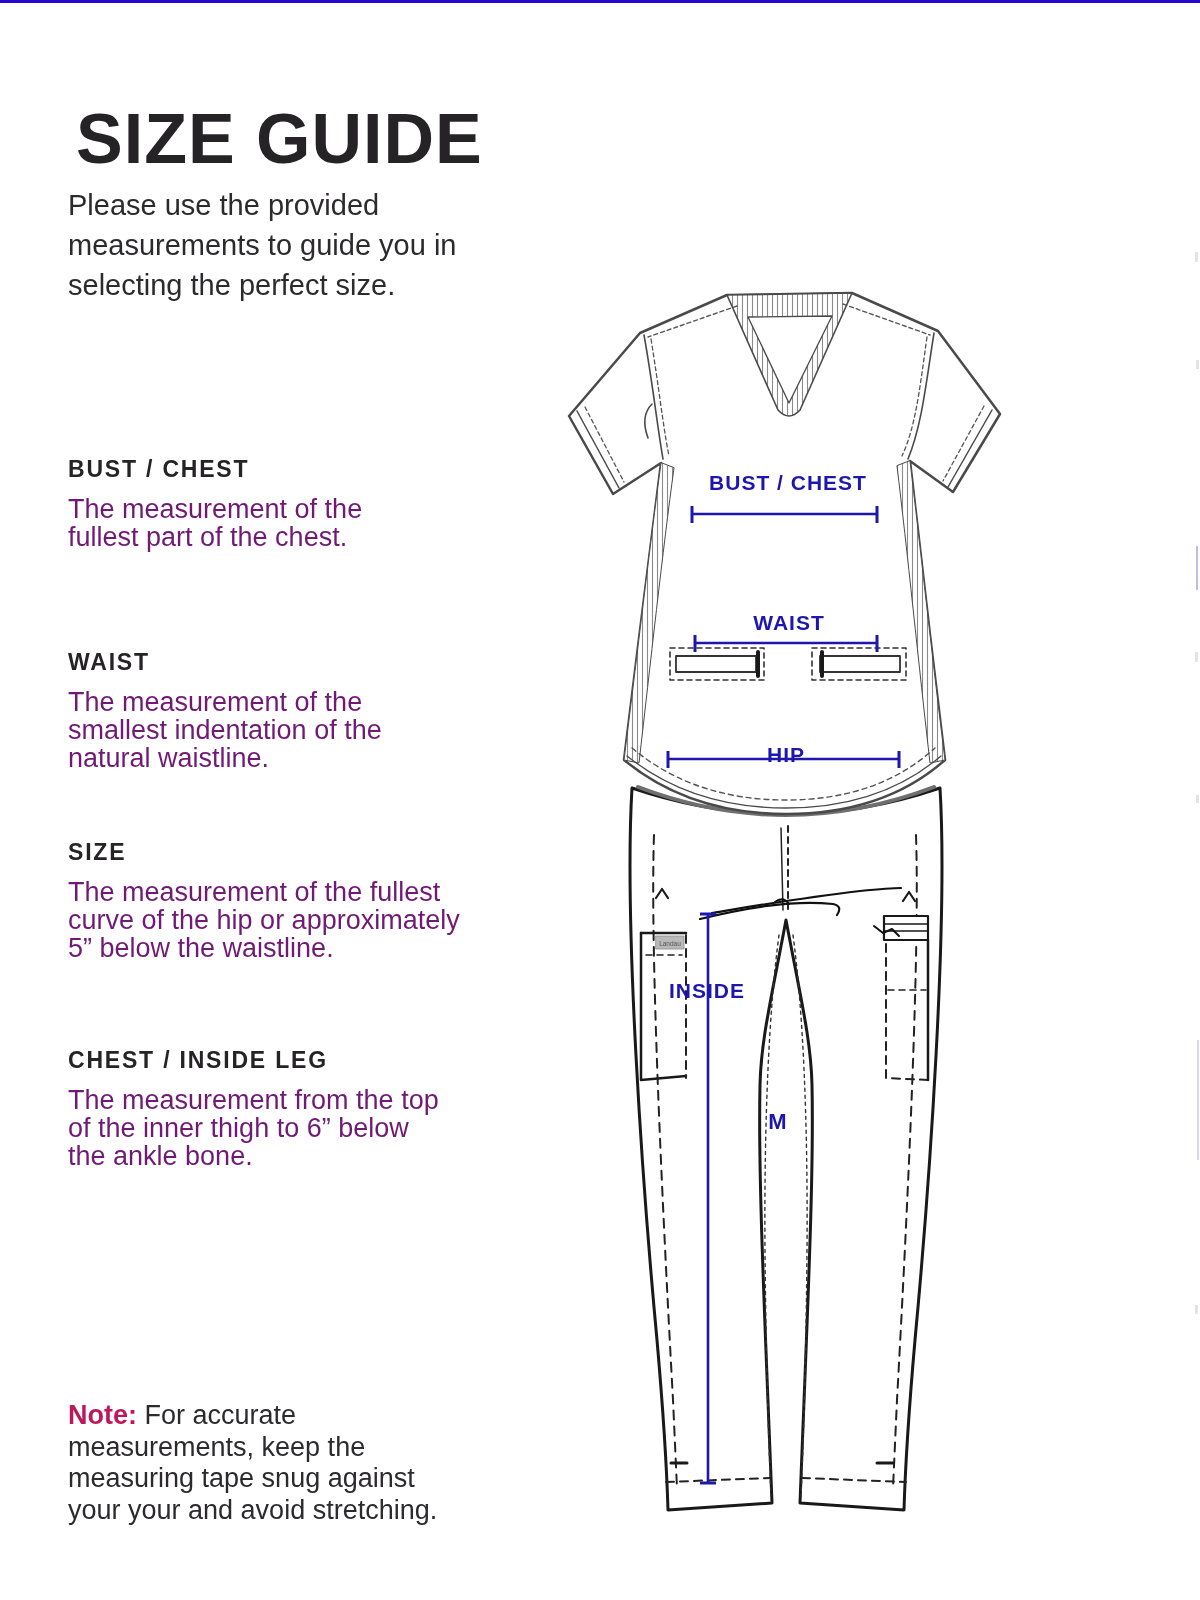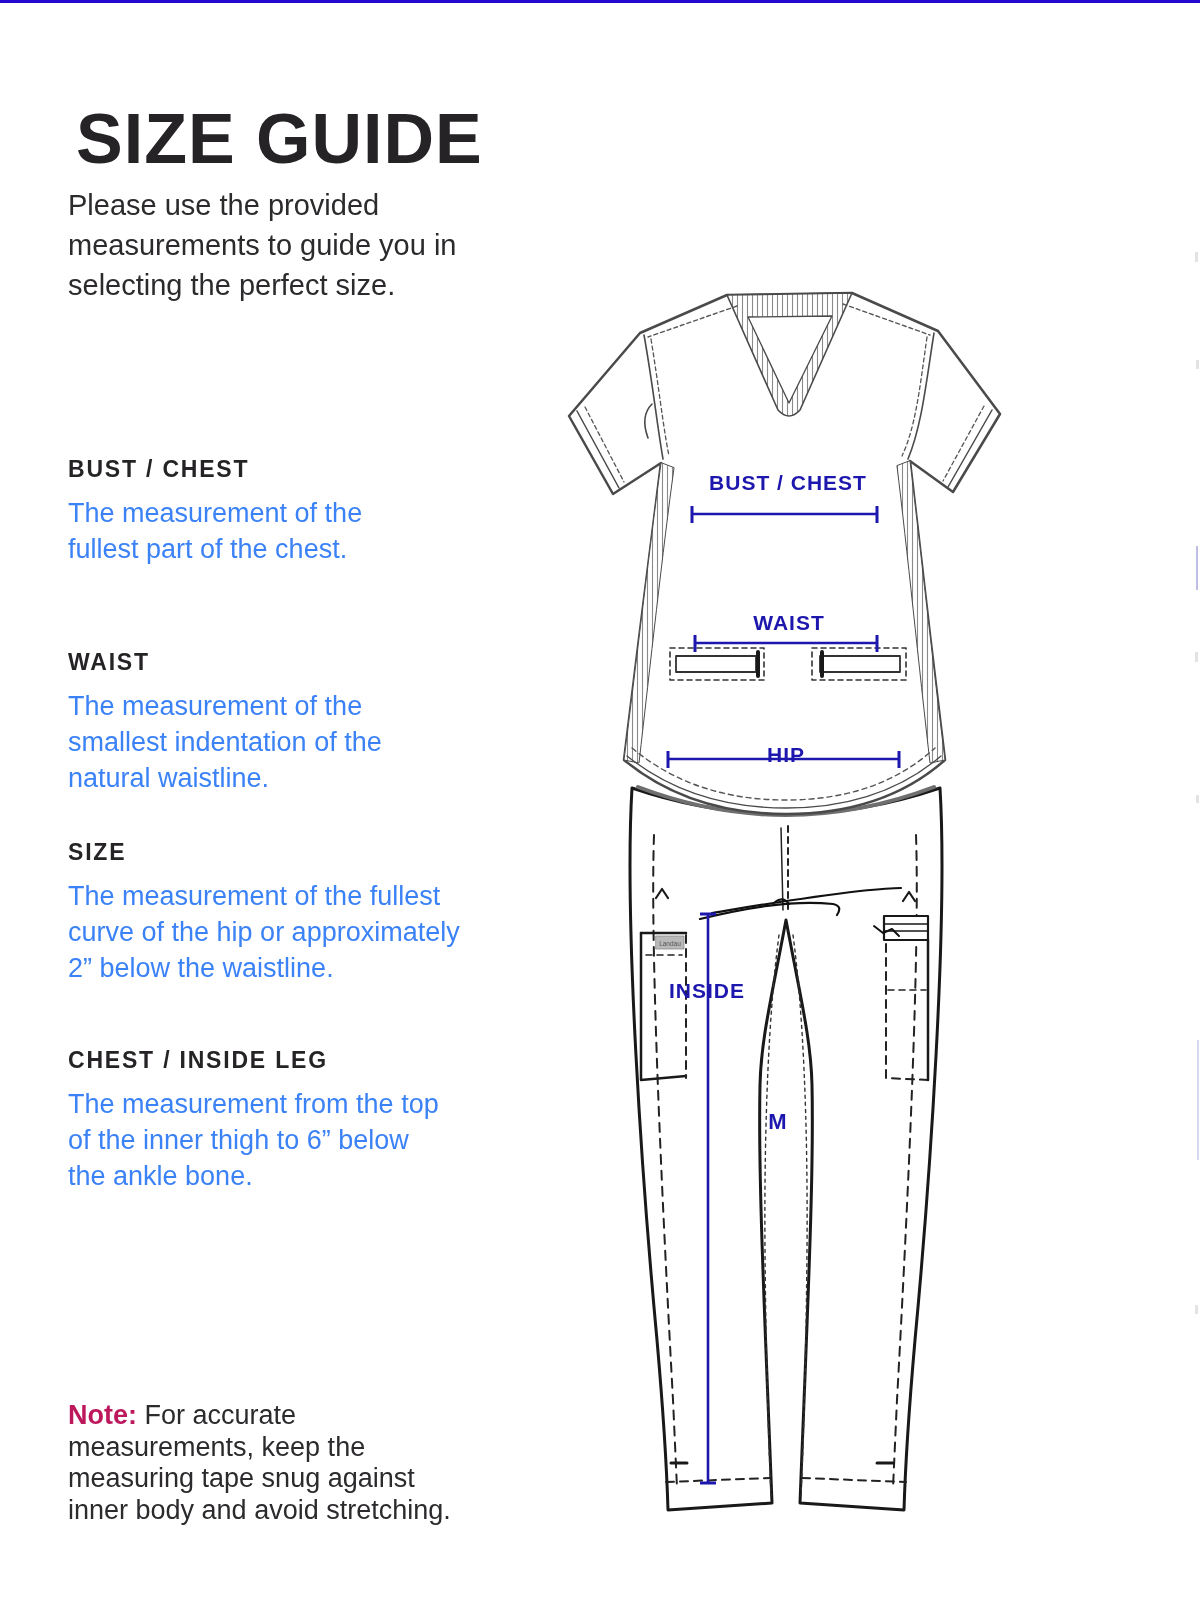--- a/index.html
+++ b/index.html
@@ -13,21 +13,21 @@
     letter-spacing:1px;color:#262326;line-height:1;margin-top:36px;
   }
   .intro{
     position:absolute;left:68px;top:178px;width:470px;font-size:29px;line-height:40px;
     color:#2c2a2d;white-space:pre-line;margin-top:7px;
   }
   .sec{position:absolute;left:68px;width:460px;}
   .sec h3{
     margin:0 0 12px 0;font-size:23px;font-weight:700;letter-spacing:1.8px;color:#262326;
   }
-  .sec p{margin:0;font-size:27px;line-height:36px;white-space:pre-line;color:#3b82f6;}
+  .sec p{margin:0;font-size:27px;line-height:28px;white-space:pre-line;color:#701a75;}
   #sec-bust{top:456px;}
   #sec-waist{top:649px;}
   #sec-hips{top:839px;}
   #sec-inseam{top:1047px;}
   .note{
     position:absolute;left:68px;top:1400px;width:460px;font-size:27px;line-height:31.5px;
     white-space:pre-line;color:#2c2a2d;
   }
   .note b{font-weight:700;color:#be185d;}
   .fig{position:absolute;left:0;top:0;width:1200px;height:1600px;}
@@ -64,34 +64,34 @@
   <h3>WAIST</h3>
   <p>The measurement of the
 smallest indentation of the
 natural waistline.</p>
 </div>
 
 <div class="sec" id="sec-hips">
   <h3>SIZE</h3>
   <p>The measurement of the fullest
 curve of the hip or approximately
-2” below the waistline.</p>
+5” below the waistline.</p>
 </div>
 
 <div class="sec" id="sec-inseam">
   <h3>CHEST / INSIDE LEG</h3>
   <p>The measurement from the top
 of the inner thigh to 6” below
 the ankle bone.</p>
 </div>
 
 <div class="note"><b>Note:</b> <span>For accurate
 measurements, keep the
 measuring tape snug against
-inner body and avoid stretching.</span></div>
+your your and avoid stretching.</span></div>
 
 <svg class="fig" viewBox="0 0 1200 1600" aria-hidden="true">
   <defs>
     <pattern id="rib" width="5" height="6" patternUnits="userSpaceOnUse">
       <rect width="5" height="6" fill="#ffffff"></rect>
       <path d="M2.5,0 V6" stroke="#8a8a8a" stroke-width="1.1"></path>
     </pattern>
   </defs>
 
   <g stroke-linejoin="round" stroke-linecap="round">

